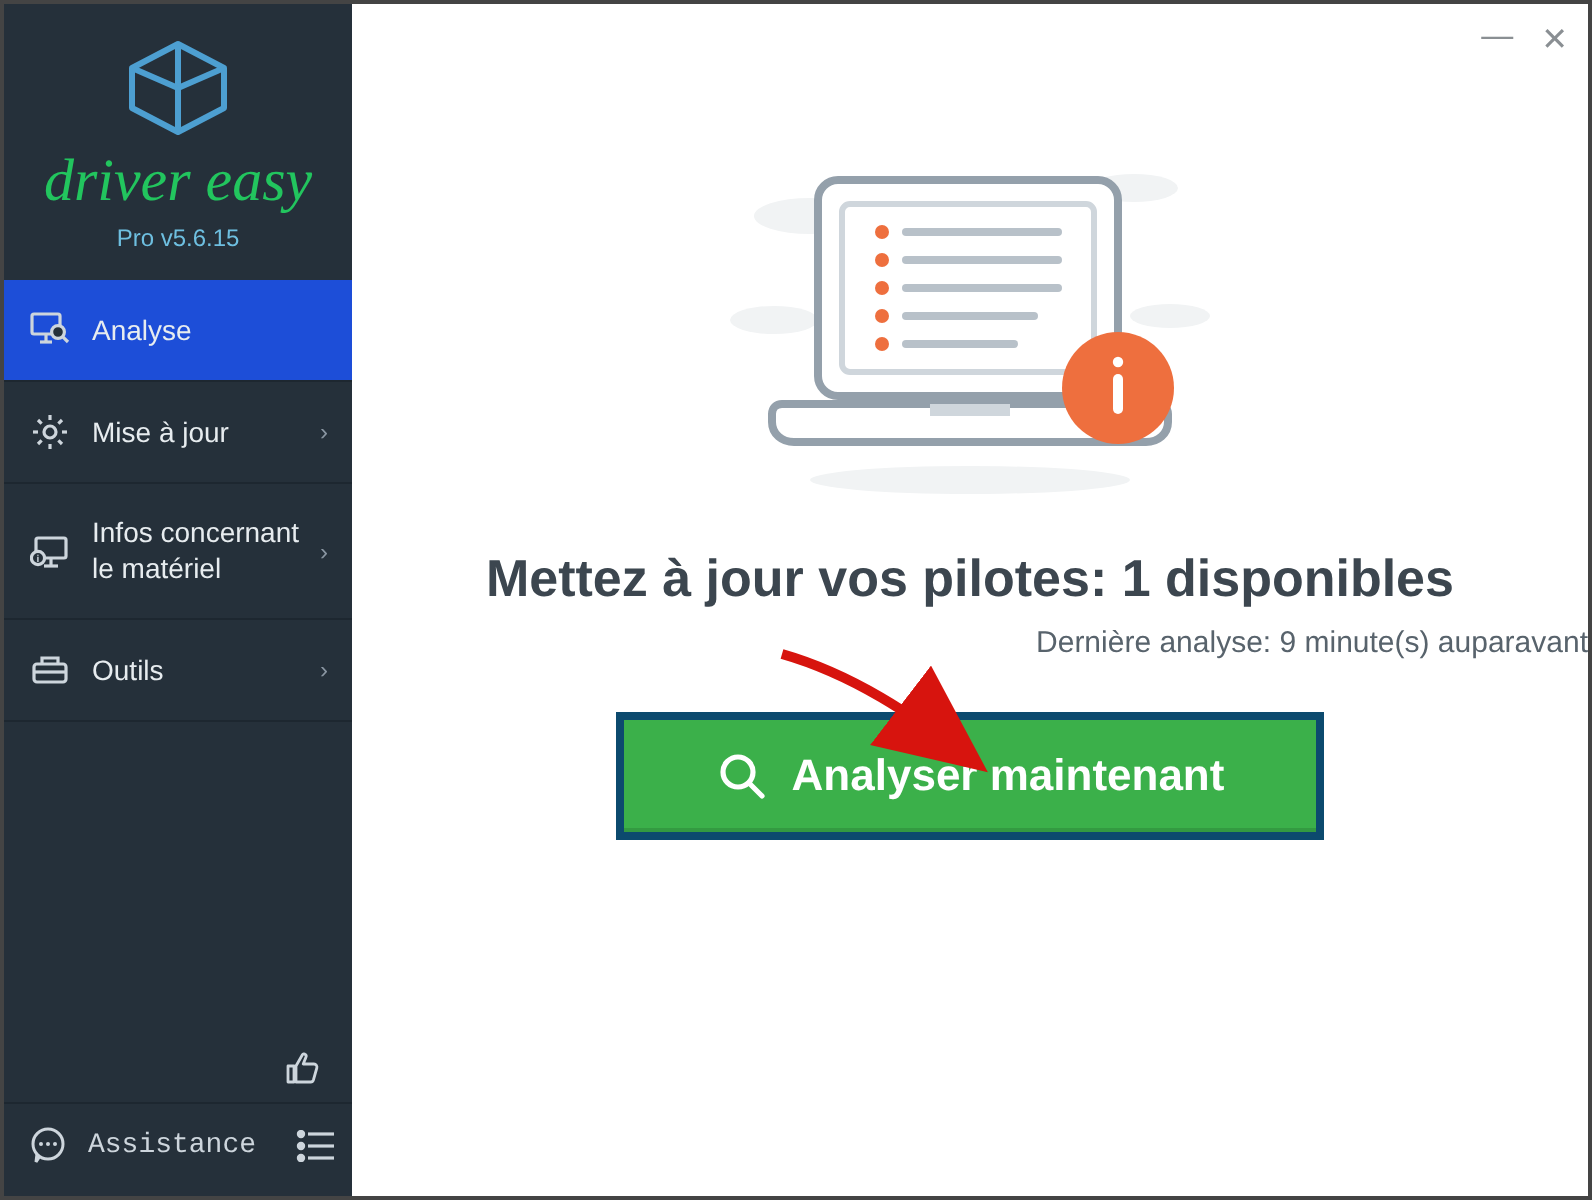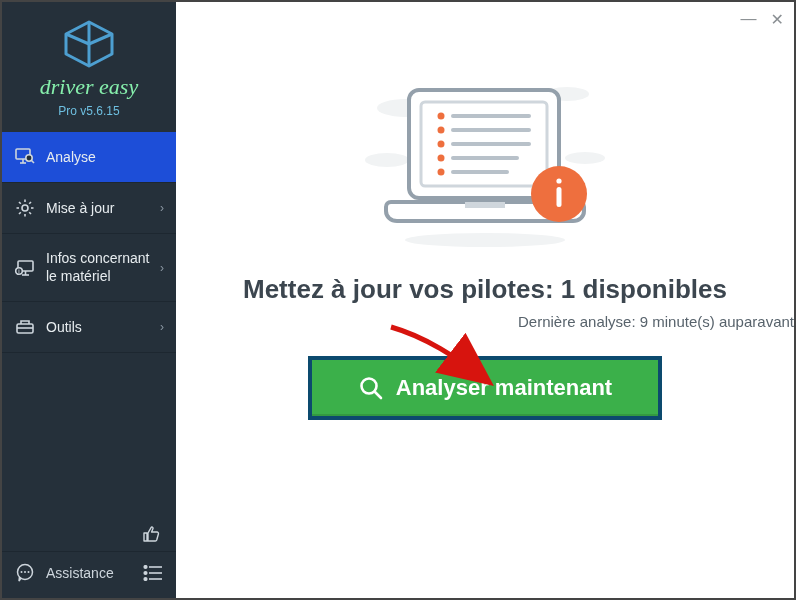--- a/index.html
+++ b/index.html
@@ -25,22 +25,22 @@
     display: flex;
     flex-direction: column;
   }
   .brand {
     padding: 18px 0 14px;
     text-align: center;
   }
   .brand-name {
     font-family: Georgia, "Times New Roman", serif;
     font-style: italic;
-    font-size: 22px;
-    color: #86efac;
+    font-size: 30px;
+    color: #22c55e;
   }
   .brand-version {
     font-size: 12px;
     color: #6ebfe0;
     margin-top: 4px;
   }
   .logo-svg { display: block; margin: 0 auto 6px; }
 
   .nav { flex: 1; }
   .nav-item {
@@ -70,20 +70,21 @@
     flex-shrink: 0;
   }
 
   
   .bottom-bar {
     display: flex;
     align-items: center;
     gap: 10px;
     padding: 10px 12px 14px;
     border-top: 1px solid #1d2730;
+    font-family: Liberation Mono, monospace;
   }
   .bottom-icon {
     width: 22px; height: 22px;
     display: inline-flex; align-items: center; justify-content: center;
     cursor: pointer;
   }
   .spacer { flex: 1; }
 
   
   .main {

